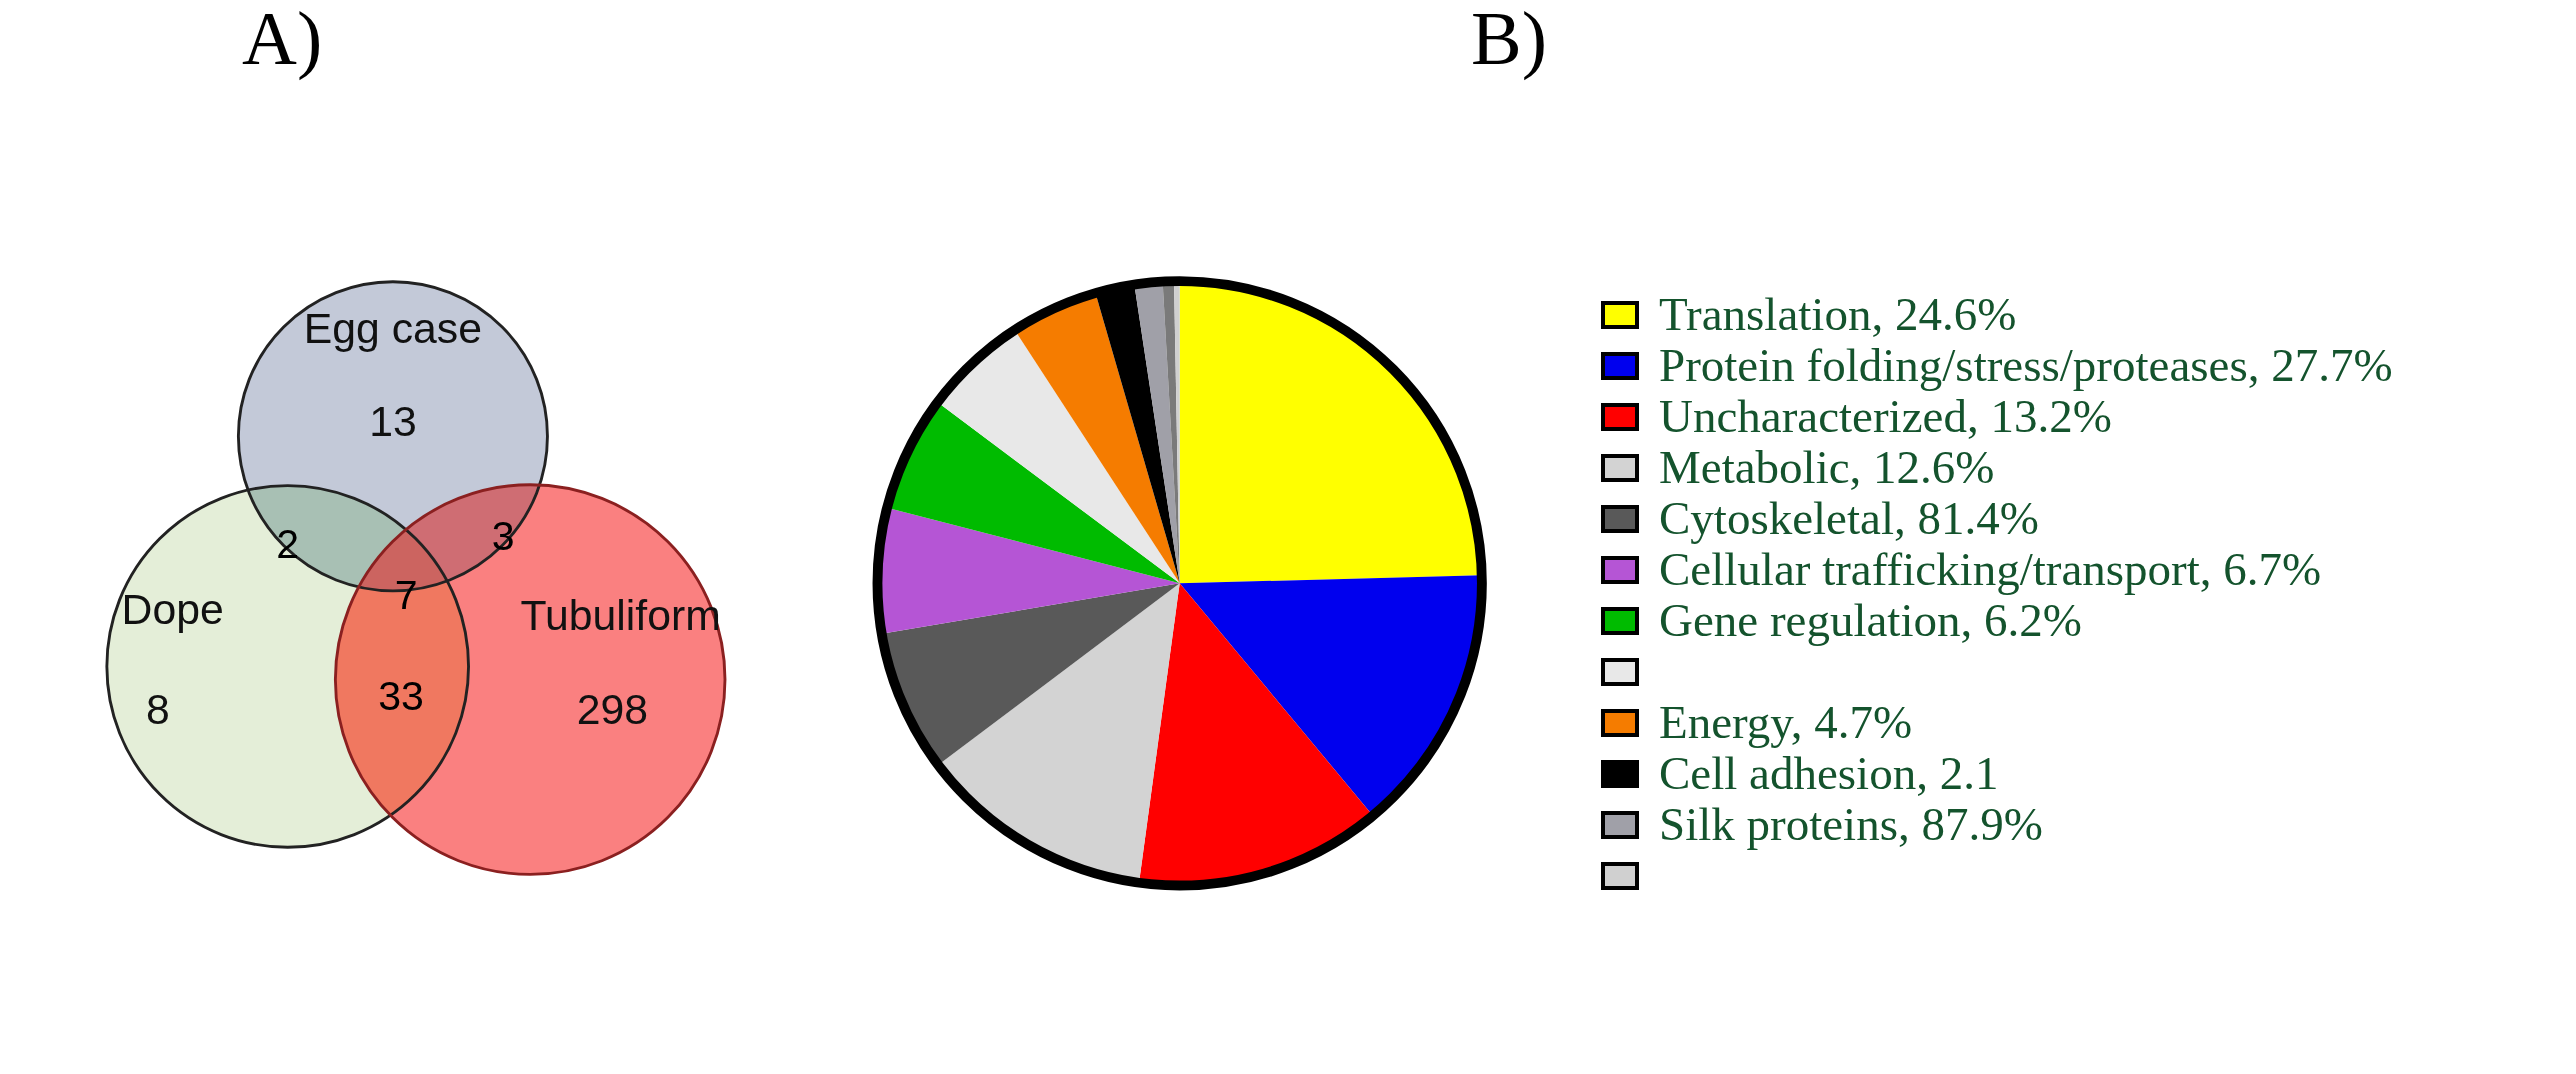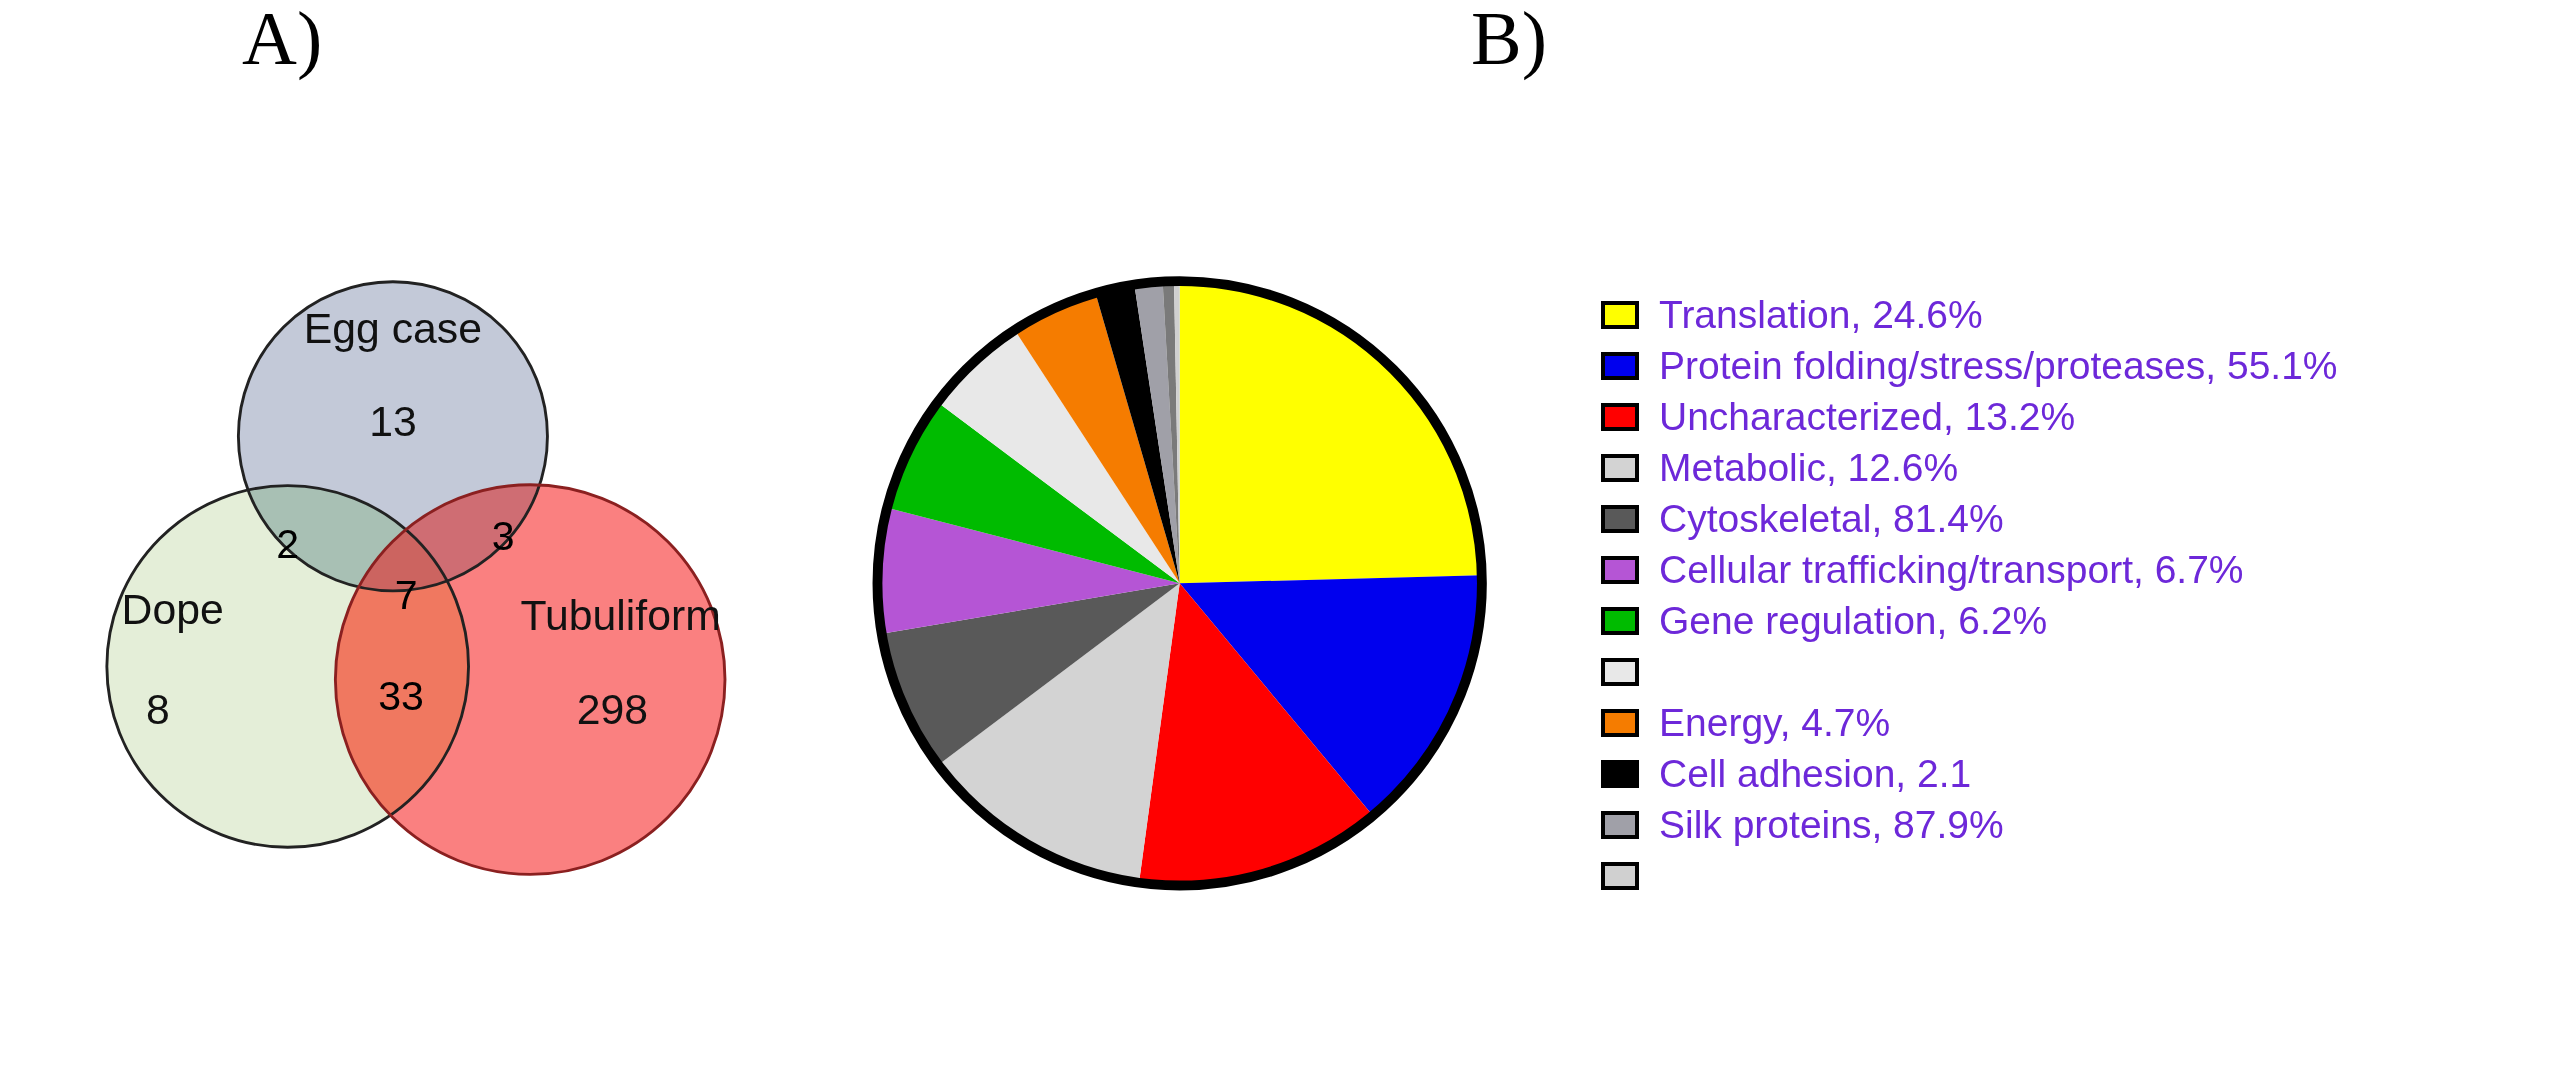--- a/index.html
+++ b/index.html
@@ -68,23 +68,23 @@
   }
   .legend-swatch {
     width: 38px;
     height: 28px;
     border: 4.1px solid #000000;
     box-sizing: border-box;
     flex: 0 0 auto;
     margin-right: 20px;
   }
   .legend-label {
-    font-family: Liberation Sans, sans-serif;
-    font-size: 39px;
-    color: #6d28d9;
+    font-family: Liberation Serif, serif;
+    font-size: 47px;
+    color: #14532d;
     white-space: nowrap;
     line-height: 1;
   }
 </style>
 </head>
 <body>
 
 <div id="panel-a-label" class="panel-label">A)</div>
 <div id="panel-b-label" class="panel-label">B)</div>
 
@@ -164,21 +164,21 @@
 
 </div>
 
 <div id="pie-legend">
     <div class="legend-row">
       <span class="legend-swatch" style="background: rgb(255, 255, 0);"></span>
       <span class="legend-label">Translation, 24.6%</span>
     </div>
     <div class="legend-row">
       <span class="legend-swatch" style="background: rgb(0, 0, 238);"></span>
-      <span class="legend-label">Protein folding/stress/proteases, 55.1%</span>
+      <span class="legend-label">Protein folding/stress/proteases, 27.7%</span>
     </div>
     <div class="legend-row">
       <span class="legend-swatch" style="background: rgb(255, 0, 0);"></span>
       <span class="legend-label">Uncharacterized, 13.2%</span>
     </div>
     <div class="legend-row">
       <span class="legend-swatch" style="background: rgb(211, 211, 211);"></span>
       <span class="legend-label">Metabolic, 12.6%</span>
     </div>
     <div class="legend-row">

